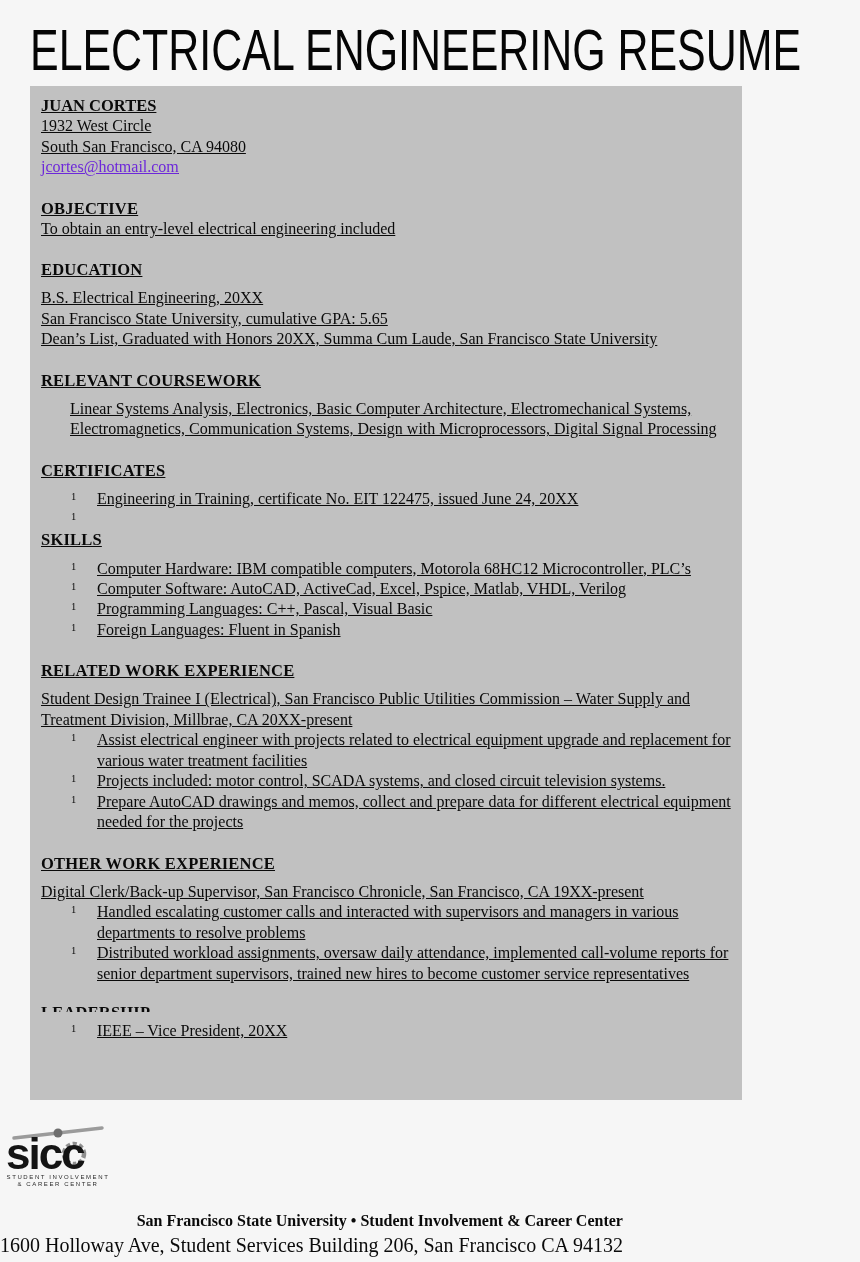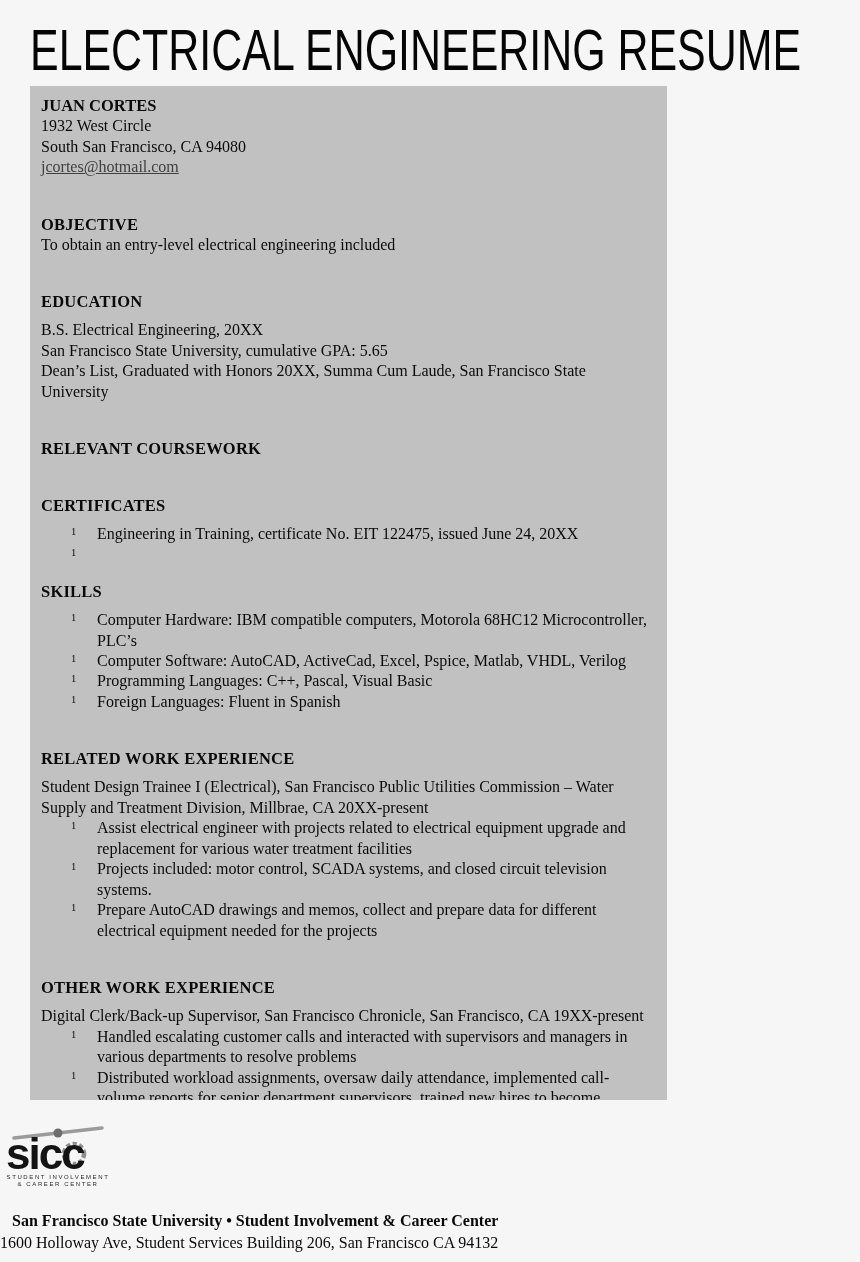--- a/index.html
+++ b/index.html
@@ -18,35 +18,36 @@
     font-weight: 400;
     font-size: 58px;
     line-height: 1.02;
     white-space: nowrap;
     transform: scaleX(0.74);
     transform-origin: left top;
     color: #050505;
   }
   .resume-box {
     margin: 7px 0 0 30px;
-    width: 637px;
+    width: 712px;
     height: 1014px;
     background: #c1c1c1;
     padding: 9px 11px;
     overflow: hidden;
     font-size: 16px;
     line-height: 1.28;
+    text-decoration: underline;
   }
   .resume-box p { margin: 0; }
   .contact .name { font-weight: bold; font-size: 16.5px; }
-  a.email { color: #404040; text-decoration: underline; cursor: pointer; }
+  a.email { color: #6d28d9; text-decoration: underline; cursor: pointer; }
   h2 {
     font-size: 16.5px;
     font-weight: bold;
-    margin: 36px 0 8px 0;
+    margin: 20px 0 8px 0;
     letter-spacing: 0.2px;
   }
   h2.tight { margin-bottom: 0; }
   .indent { padding-left: 29px; }
   ul { list-style: none; margin: 0; padding: 0; }
   li { position: relative; padding-left: 56px; }
   .marker {
     position: absolute; left: 30px; top: 0;
     font-size: 10.5px; line-height: 1.6;
   }
@@ -56,21 +57,21 @@
   .footer {
     display: flex;
     justify-content: center;
     align-items: flex-start;
     gap: 19px;
     margin-top: 22px;
     flex-direction: column;
   }
   .footer-text { text-align: right; padding-top: 5px; }
   .footer-line1 { font-weight: bold; font-size: 16px; margin: 0 0 3px 0; }
-  .footer-line2, .footer-line3 { font-size: 16px; margin: 0; line-height: 1.2; }
+  .footer-line2, .footer-line3 { font-size: 20px; margin: 0; line-height: 1.2; }
 </style>
 </head>
 <body>
 
 <div>
 
   <h1 class="page-title">ELECTRICAL ENGINEERING RESUME</h1>
 
   <div class="resume-box">
 
@@ -83,20 +84,21 @@
 
     <h2 class="tight">OBJECTIVE</h2>
     <p>To obtain an entry-level electrical engineering included</p>
 
     <h2>EDUCATION</h2>
     <p>B.S. Electrical Engineering, 20XX</p>
     <p>San Francisco State University, cumulative GPA: 5.65</p>
     <p>Dean’s List, Graduated with Honors 20XX, Summa Cum Laude, San Francisco State University</p>
 
     <h2>RELEVANT COURSEWORK</h2>
+    <p class="indent">Linear Systems Analysis, Electronics, Basic Computer Architecture, Electromechanical Systems, Electromagnetics, Communication Systems, Design with Microprocessors, Digital Signal Processing</p>
 
     <h2>CERTIFICATES</h2>
     <ul>
       <li><span class="marker">1</span><span>Engineering in Training, certificate No. EIT 122475, issued June 24, 20XX</span></li>
       <li><span class="marker">1</span></li>
     </ul>
 
     <h2>SKILLS</h2>
     <ul>
       <li><span class="marker">1</span><span>Computer Hardware: IBM compatible computers, Motorola 68HC12 Microcontroller, PLC’s</span></li>

